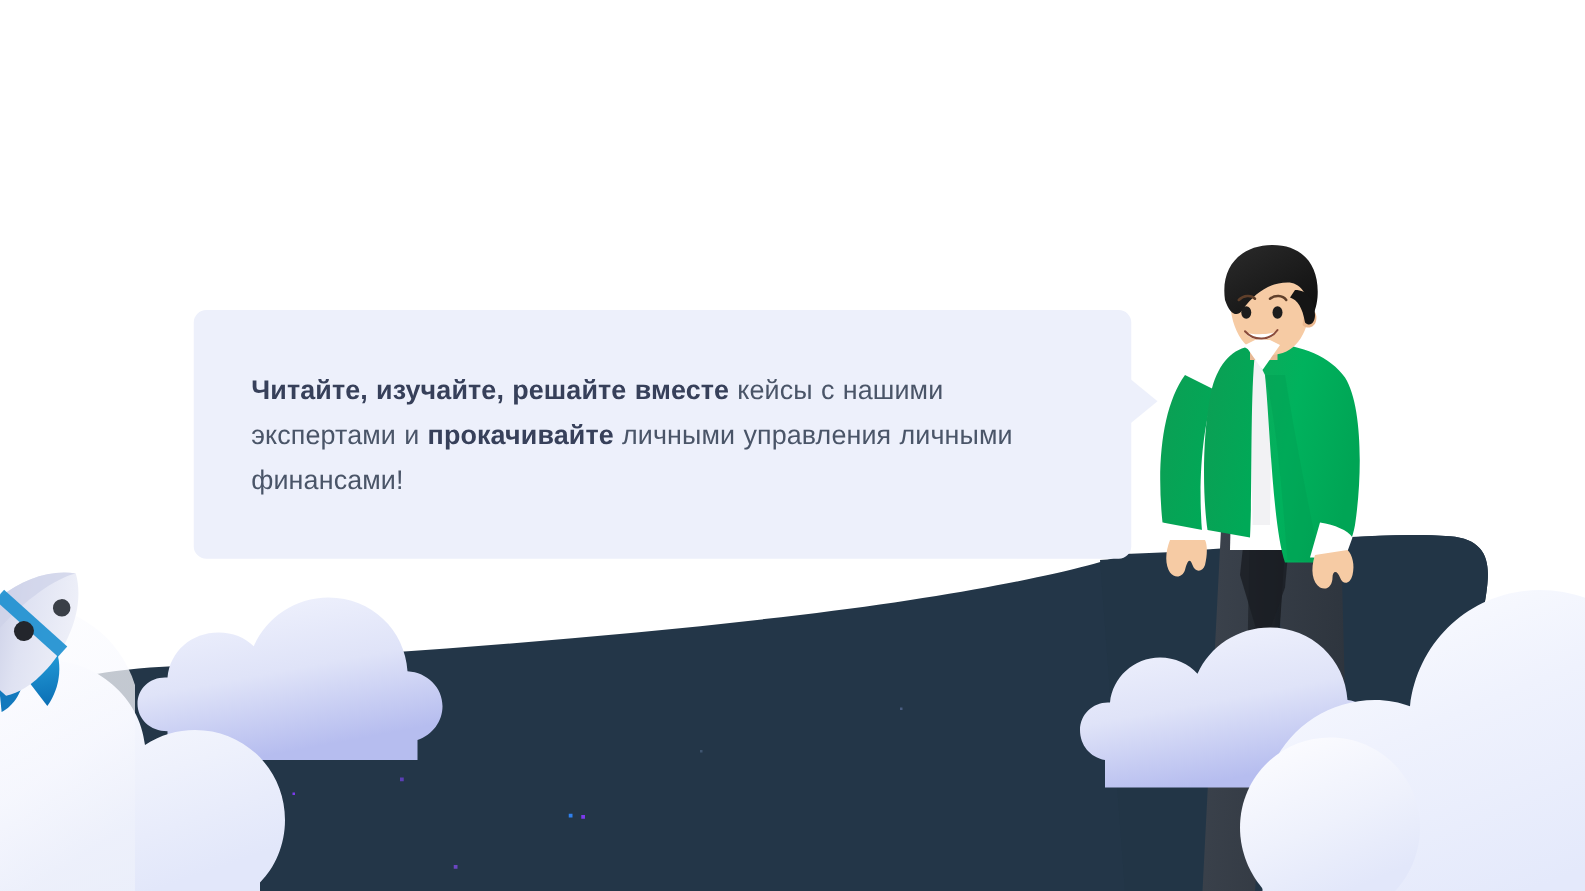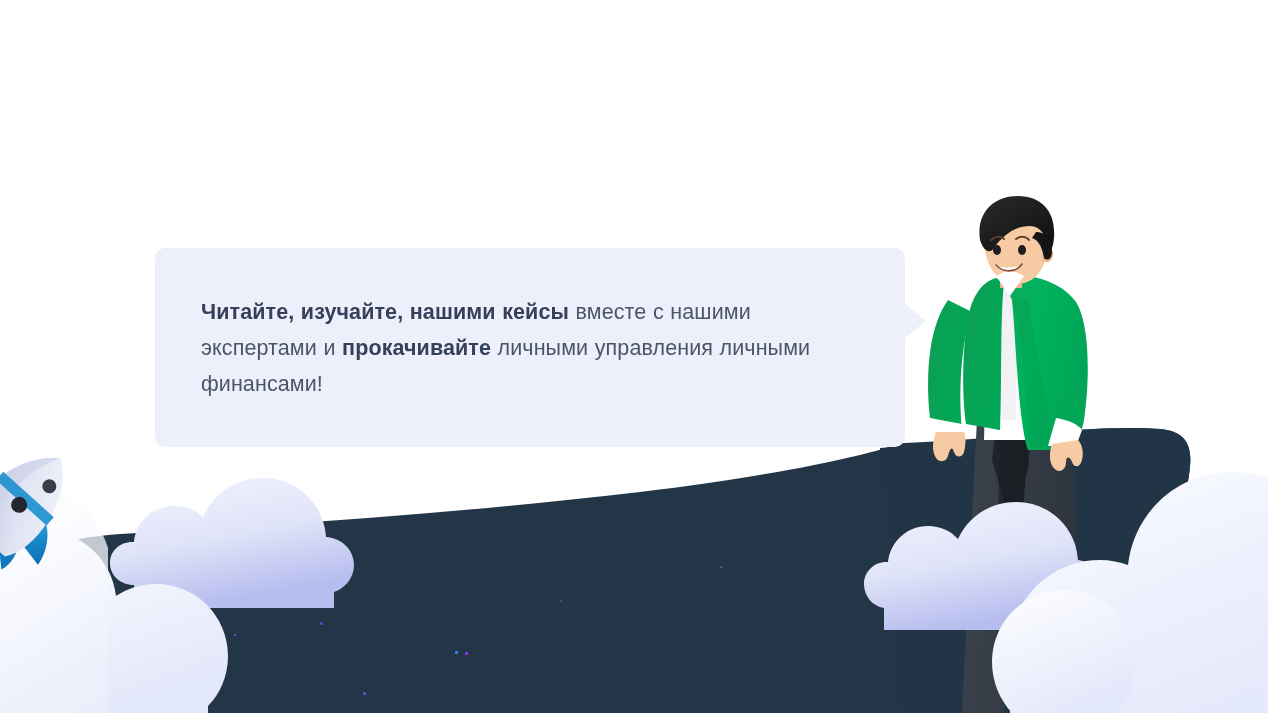--- a/index.html
+++ b/index.html
@@ -268,18 +268,18 @@
         <circle cx="62" cy="28" r="7" fill="#3a3f47"></circle>
         <circle cx="52" cy="62" r="8" fill="#23262c"></circle>
       </g>
 
     </g>
   </svg>
 
   <div id="bubble-wrap">
     <div id="bubble"></div>
     <div id="bubble-tail"></div>
-    <div id="bubble-text"><span class="b">Читайте, изучайте, нашими кейсы</span><span> вместе с</span>
+    <div id="bubble-text"><span class="b">Читайте, изучайте, решайте вместе</span><span> кейсы с</span>
       <span>нашими экспертами и </span><span class="b">прокачивайте</span><span> личными</span>
       <span>управления личными финансами!</span></div>
   </div>
 
 </div>
 
 </body></html>

